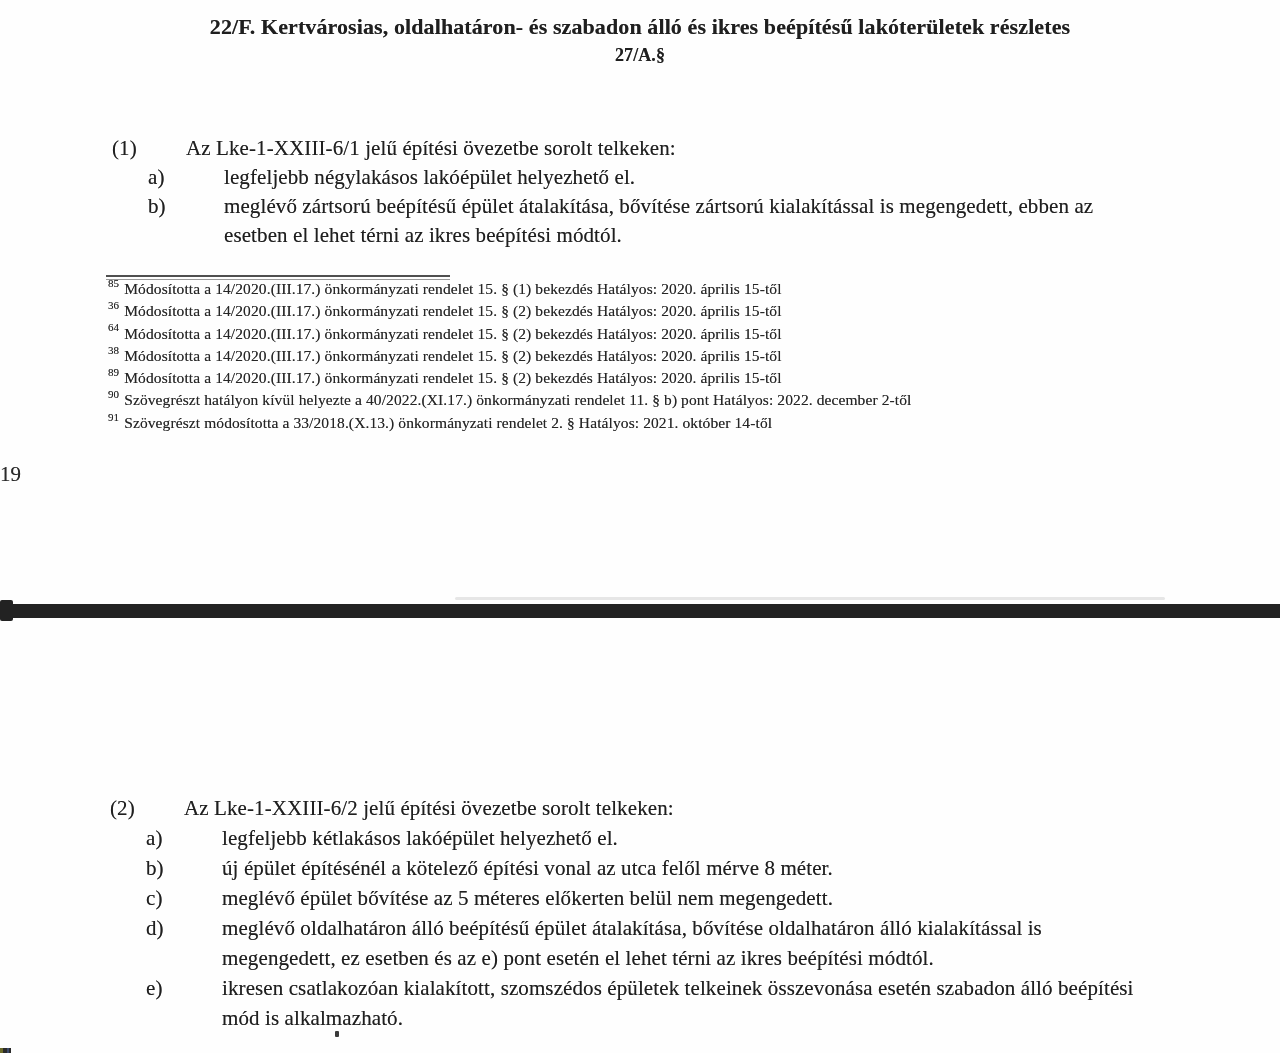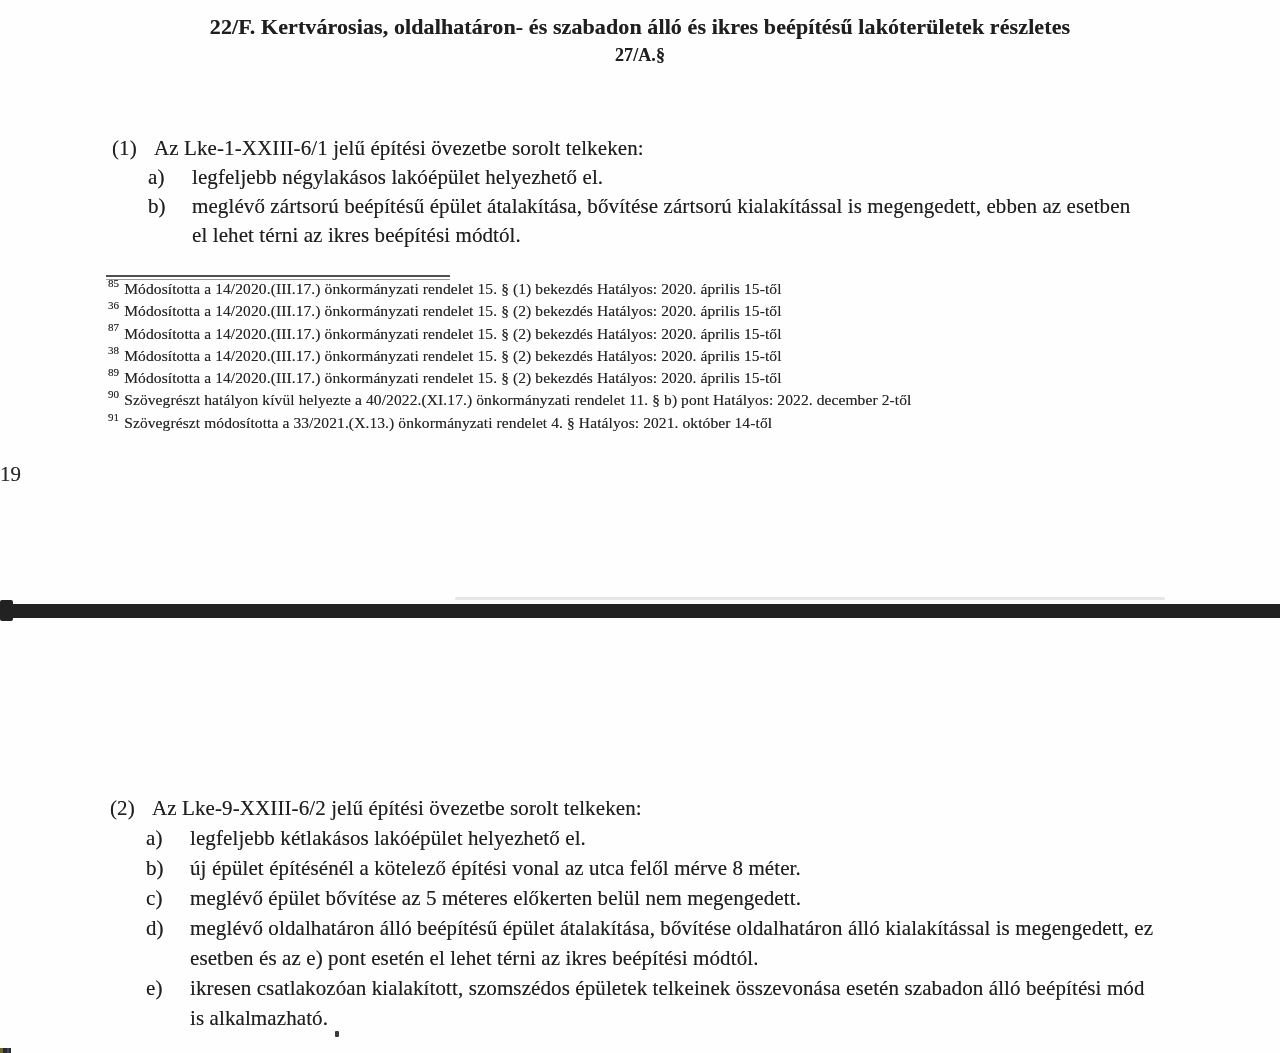--- a/index.html
+++ b/index.html
@@ -36,21 +36,21 @@
   .para {
     position: absolute;
     font-size: 21px;
   }
   .para1 { top: 134px; left: 112px; width: 1035px; line-height: 29px; }
   .para2 { top: 793px; left: 110px; width: 1048px; line-height: 30px; }
   .row { display: flex; align-items: flex-start; }
   .row .marker { flex: 0 0 42px; }
   .row.item { padding-left: 36px; }
   .row.item .marker { flex: 0 0 44px; }
-  .row .text { flex: 1 1 auto; }
+  .row .text { flex: 1 1 auto; margin-left: 32px; }
 
   
   .footnote-rule {
     position: absolute;
     top: 275px; left: 106px; width: 344px; height: 2px;
     border-top: 2px solid #4f4f4f;
     border-bottom: 1px solid #9a9a9a;
   }
 
   
@@ -132,37 +132,37 @@
       <span class="marker">b)</span>
       <span class="text">meglévő zártsorú beépítésű épület átalakítása, bővítése zártsorú kialakítással is megengedett, ebben az esetben el lehet térni az ikres beépítési módtól.</span>
     </div>
   </section>
 
   <div class="footnote-rule"></div>
 
   <section class="footnotes scan-text">
     <div class="fn"><sup>85</sup><span>Módosította a 14/2020.(III.17.) önkormányzati rendelet 15. § (1) bekezdés Hatályos: 2020. április 15-től</span></div>
     <div class="fn"><sup>36</sup><span>Módosította a 14/2020.(III.17.) önkormányzati rendelet 15. § (2) bekezdés Hatályos: 2020. április 15-től</span></div>
-    <div class="fn"><sup>87</sup><span>Módosította a 14/2020.(III.17.) önkormányzati rendelet 15. § (2) bekezdés Hatályos: 2020. április 15-től</span></div>
+    <div class="fn"><sup>64</sup><span>Módosította a 14/2020.(III.17.) önkormányzati rendelet 15. § (2) bekezdés Hatályos: 2020. április 15-től</span></div>
     <div class="fn"><sup>38</sup><span>Módosította a 14/2020.(III.17.) önkormányzati rendelet 15. § (2) bekezdés Hatályos: 2020. április 15-től</span></div>
     <div class="fn"><sup>89</sup><span>Módosította a 14/2020.(III.17.) önkormányzati rendelet 15. § (2) bekezdés Hatályos: 2020. április 15-től</span></div>
     <div class="fn"><sup>90</sup><span>Szövegrészt hatályon kívül helyezte a 40/2022.(XI.17.) önkormányzati rendelet 11. § b) pont Hatályos: 2022. december 2-től</span></div>
-    <div class="fn"><sup>91</sup><span>Szövegrészt módosította a 33/2021.(X.13.) önkormányzati rendelet 4. § Hatályos: 2021. október 14-től</span></div>
+    <div class="fn"><sup>91</sup><span>Szövegrészt módosította a 33/2018.(X.13.) önkormányzati rendelet 2. § Hatályos: 2021. október 14-től</span></div>
   </section>
 
   <div class="page-number scan-text">19</div>
 
   <div class="bar-smudge"></div>
   <div class="page-break-bar"></div>
   <div class="bar-left-blob"></div>
 
   <section class="para para2 scan-text">
     <div class="row">
       <span class="marker">(2)</span>
-      <span class="text">Az Lke-9-XXIII-6/2 jelű építési övezetbe sorolt telkeken:</span>
+      <span class="text">Az Lke-1-XXIII-6/2 jelű építési övezetbe sorolt telkeken:</span>
     </div>
     <div class="row item">
       <span class="marker">a)</span>
       <span class="text">legfeljebb kétlakásos lakóépület helyezhető el.</span>
     </div>
     <div class="row item">
       <span class="marker">b)</span>
       <span class="text">új épület építésénél a kötelező építési vonal az utca felől mérve 8 méter.</span>
     </div>
     <div class="row item">

